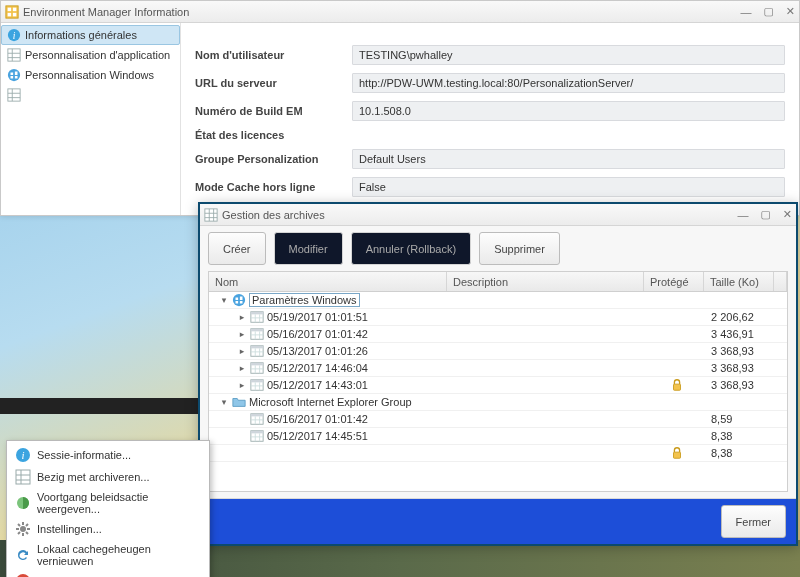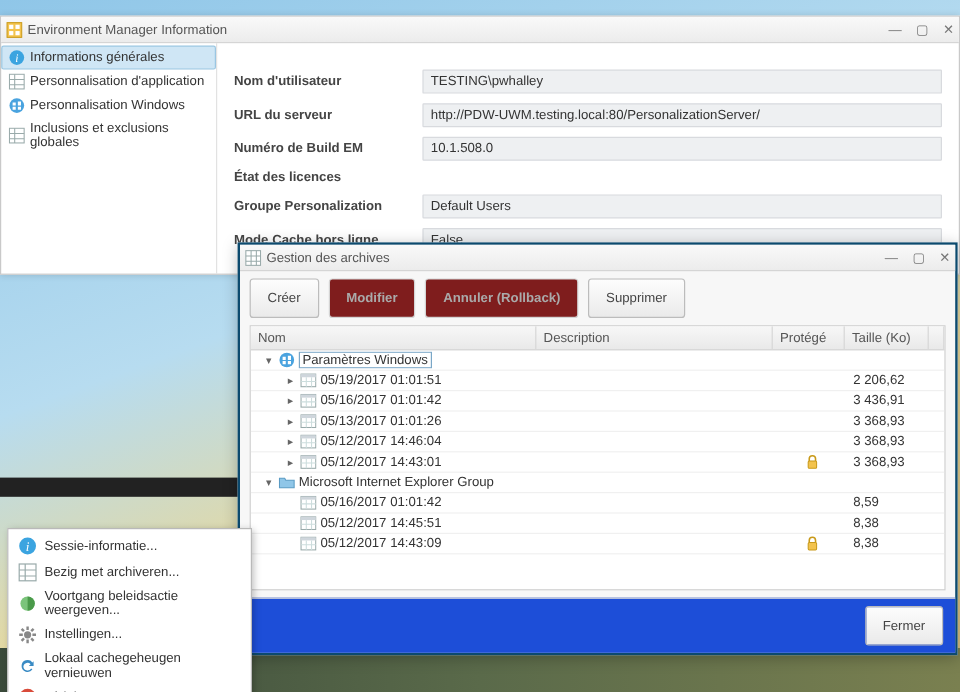--- a/index.html
+++ b/index.html
@@ -16,21 +16,21 @@
     position:absolute; left:0; top:398px; width:220px; height:16px;
     background:#222;
   }
   .strip2 {
     position:absolute; left:0; top:540px; width:800px; height:40px;
     background:linear-gradient(90deg,#3a4a3a,#5a6a4a,#7a8050);
   }
 
   
   .win1 {
-    position:absolute; left:0; top:13px; width:800px;
+    position:absolute; left:0; top:0; width:800px;
     border:1px solid #c9c9c9; background:#fff;
     box-shadow:0 0 6px rgba(0,0,0,.15);
   }
   .titlebar {
     height:22px; background:linear-gradient(#f9f9f9,#ececec);
     border-bottom:1px solid #d5d5d5;
     display:flex; align-items:center; padding:0 4px;
     color:#555;
   }
   .titlebar .ticon { width:14px; height:14px; margin-right:4px; }
@@ -68,21 +68,21 @@
   .toolbar {
     padding:6px 8px; display:flex; gap:8px;
   }
   .btn {
     height:33px; padding:0 14px;
     background:linear-gradient(#fdfdfd,#eaeaea);
     border:1px solid #bcbcbc; border-radius:3px;
     font-size:11px; color:#444; cursor:pointer;
     display:flex; align-items:center;
   }
-  .btn.disabled { color:#aaa; border-color:#d4d4d4; background:#7f1d1d; cursor:default;font-weight:bold;}
+  .btn.disabled { color:#aaa; border-color:#d4d4d4; background:#0f172a; cursor:default;}
   .gridwrap { flex:1; margin:0 8px 6px 8px; border:1px solid #cfcfcf; background:#fff; display:flex; flex-direction:column;justify-content:space-between;}
   .ghead {
     display:flex; background:linear-gradient(#f7f7f7,#e9e9e9);
     border-bottom:1px solid #cfcfcf; height:20px; align-items:center;
     font-size:11px; color:#555;
   }
   .ghead .col { border-right:1px solid #d6d6d6; padding:0 6px; height:100%; display:flex; align-items:center;}
   .c-name{ width:238px;} .c-desc{ flex:1;} .c-prot{ width:60px;} .c-size{ width:70px;} .c-end{width:10px;}
   .gbody { flex:1; overflow:auto; font-size:11px; }
   .grow {
@@ -167,21 +167,20 @@
           </svg>
           <span>Personnalisation Windows</span>
         </div>
         <div class="navitem">
           <svg class="navicon" width="14" height="14" viewBox="0 0 16 16">
             <rect x="1" y="1" width="14" height="14" fill="#fff" stroke="#9aa"></rect>
             <line x1="1" y1="6" x2="15" y2="6" stroke="#9aa"></line>
             <line x1="1" y1="11" x2="15" y2="11" stroke="#9aa"></line>
             <line x1="6" y1="1" x2="6" y2="15" stroke="#9aa"></line>
           </svg>
-          <span>Inclusions et exclusions globales</span>
         </div>
       </div>
     <div class="form" id="form">
         <div class="row">
           <label>Nom d'utilisateur</label>
           <div class="val">TESTING\pwhalley</div>
         </div>
         <div class="row">
           <label>URL du serveur</label>
           <div class="val">http://PDW-UWM.testing.local:80/PersonalizationServer/</div>
@@ -390,32 +389,20 @@
               <line x1="1" y1="9" x2="15" y2="9" stroke="#cdd"></line>
             </svg>
             <span>05/12/2017 14:45:51</span>
           </div>
           <div class="cell desc"></div>
           <div class="cell prot"></div>
           <div class="cell size">8,38</div>
           <div class="cell end"></div>
         </div>
         <div class="grow">
-          <div class="cell name">
-            <span class="ind" style="width:24px"></span>
-            <span class="exp"></span>
-            <svg class="rowicon" width="14" height="14" viewBox="0 0 16 16">
-              <rect x="1" y="2" width="14" height="12" fill="#fff" stroke="#9aa"></rect>
-              <rect x="1" y="2" width="14" height="3" fill="#cfd6dc"></rect>
-              <line x1="6" y1="5" x2="6" y2="14" stroke="#cdd"></line>
-              <line x1="11" y1="5" x2="11" y2="14" stroke="#cdd"></line>
-              <line x1="1" y1="9" x2="15" y2="9" stroke="#cdd"></line>
-            </svg>
-            <span>05/12/2017 14:43:09</span>
-          </div>
           <div class="cell desc"></div>
           <div class="cell prot">
             <svg class="rowicon" width="14" height="14" viewBox="0 0 16 16">
               <rect x="4" y="7" width="8" height="7" rx="1" fill="#f3c34d" stroke="#c99a1a"></rect>
               <path d="M5 7V5a3 3 0 016 0v2" fill="none" stroke="#c99a1a" stroke-width="1.5"></path>
             </svg>
           </div>
           <div class="cell size">8,38</div>
           <div class="cell end"></div>
         </div>

